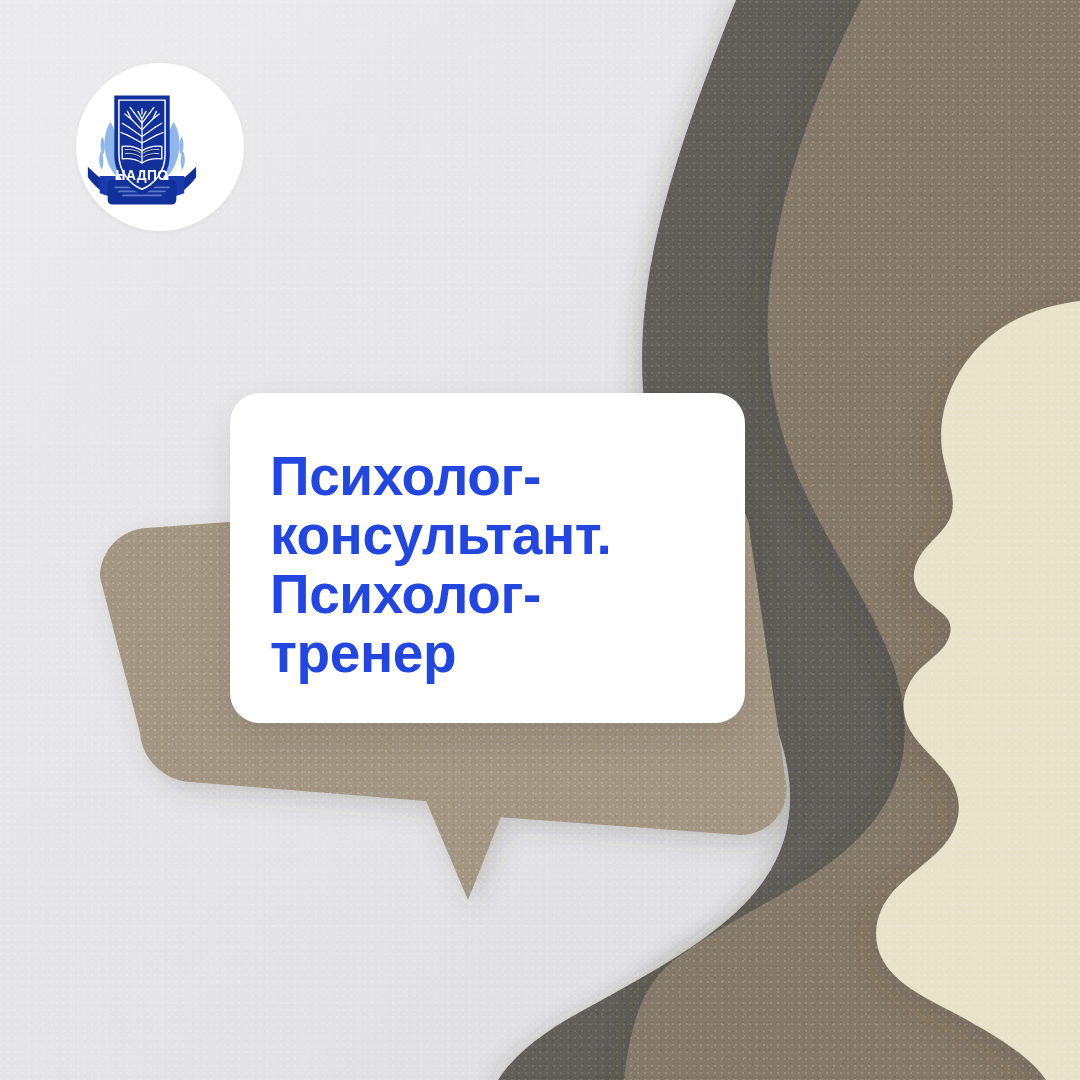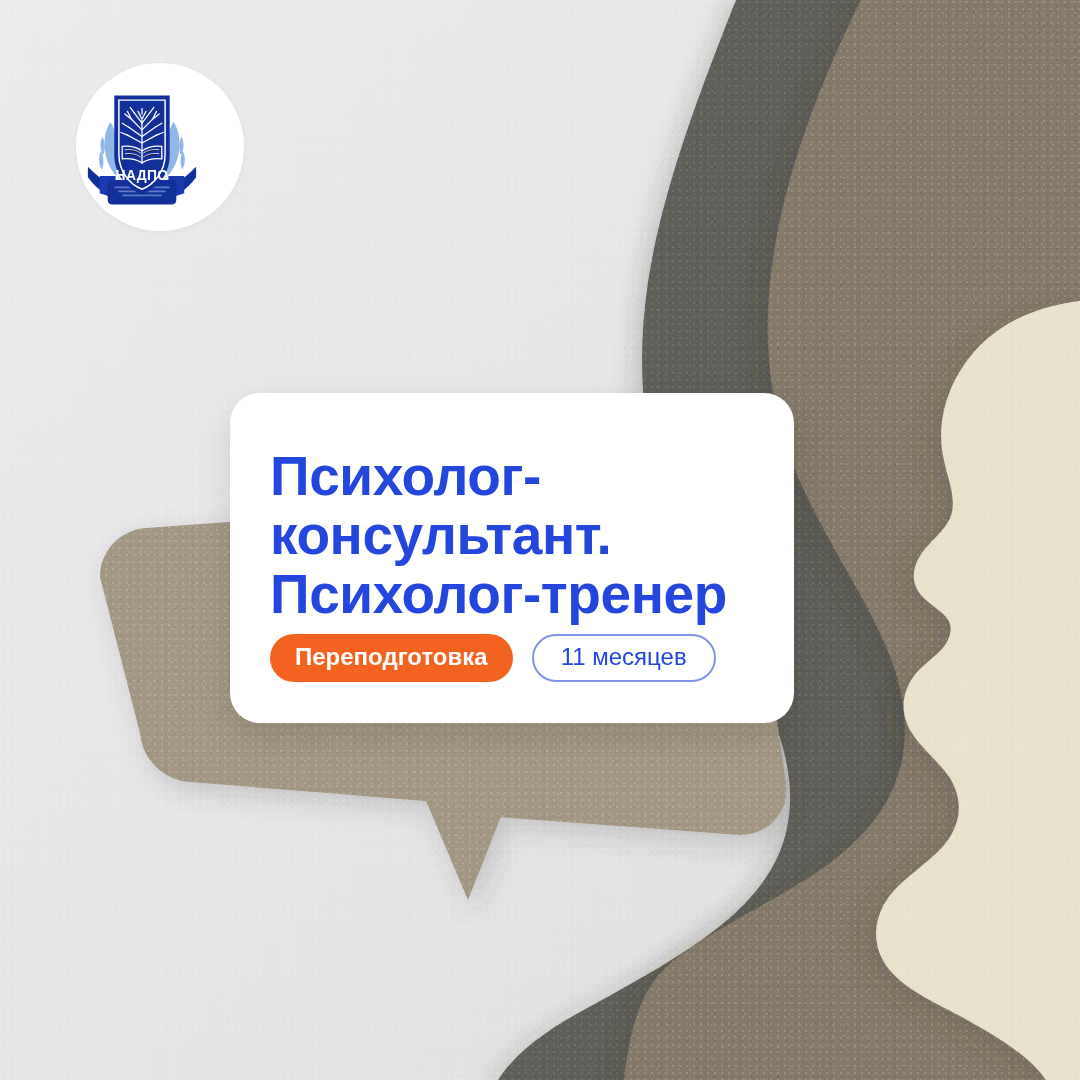--- a/index.html
+++ b/index.html
@@ -54,21 +54,21 @@
     z-index:6;
     display:flex; align-items:center; 
     box-shadow:0 1px 5px rgba(0,0,0,.05);
   }
   .logo-badge svg { display:block; width:132px; height:132px; }
 
   
   .title-card {
     position:absolute;
     left:230px; top:393px;
-    width:564px; height:330px;
+    width:515px; height:330px;
     background:#ffffff;
     border-radius:30px;
     z-index:5;
     box-shadow:0 14px 34px rgba(40,36,30,.13);
     padding:54px 40px 0 40px;
   }
 
   .title {
     color:#2346dc;
     font-size:55px;
@@ -259,20 +259,16 @@
       </g>
     </svg>
   </div>
 
   <div class="title-card">
 
     <h1 class="title">Психолог-
 консультант.
 Психолог-тренер</h1>
 
-    <div class="meta-row">
-      <span class="pill-solid">Переподготовка</span>
-      <span class="pill-outline">11 месяцев</span>
-    </div>
 
   </div>
 
 </div>
 
 </body></html>

